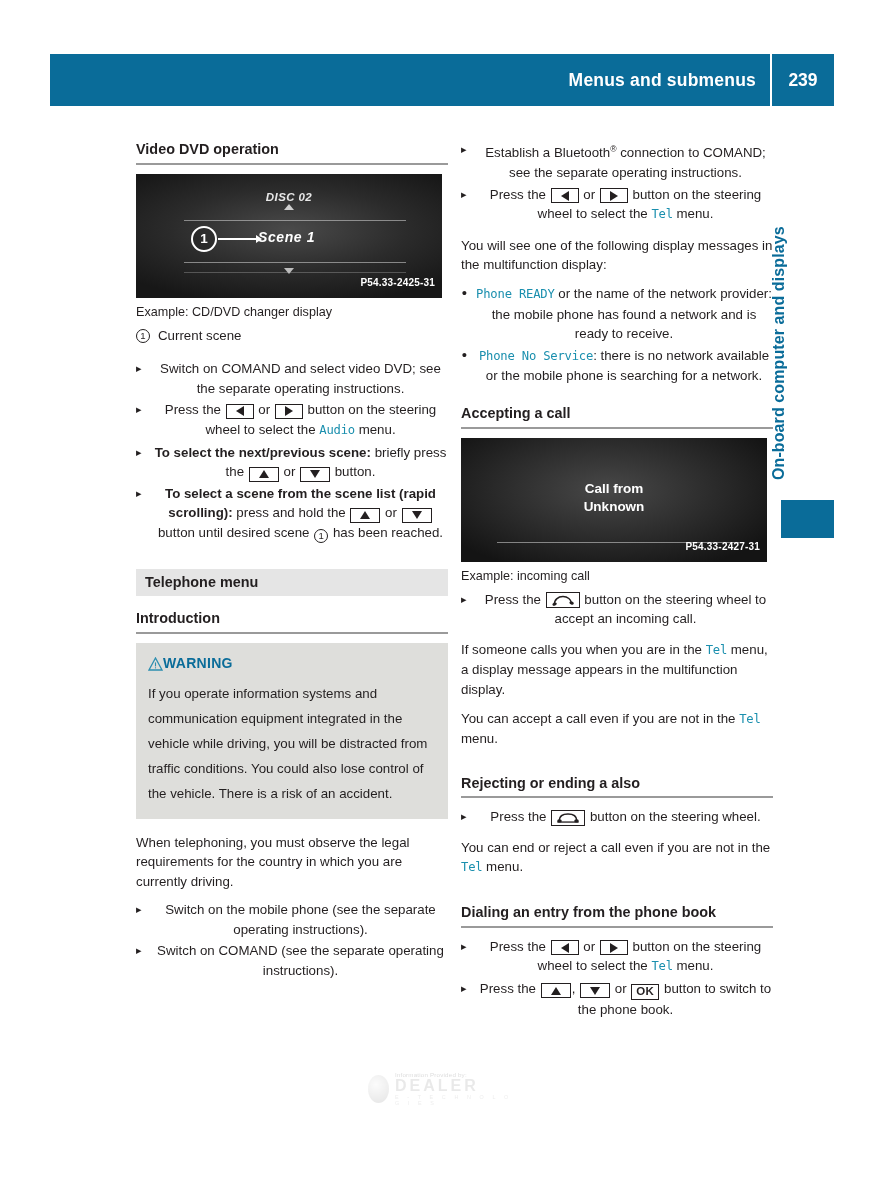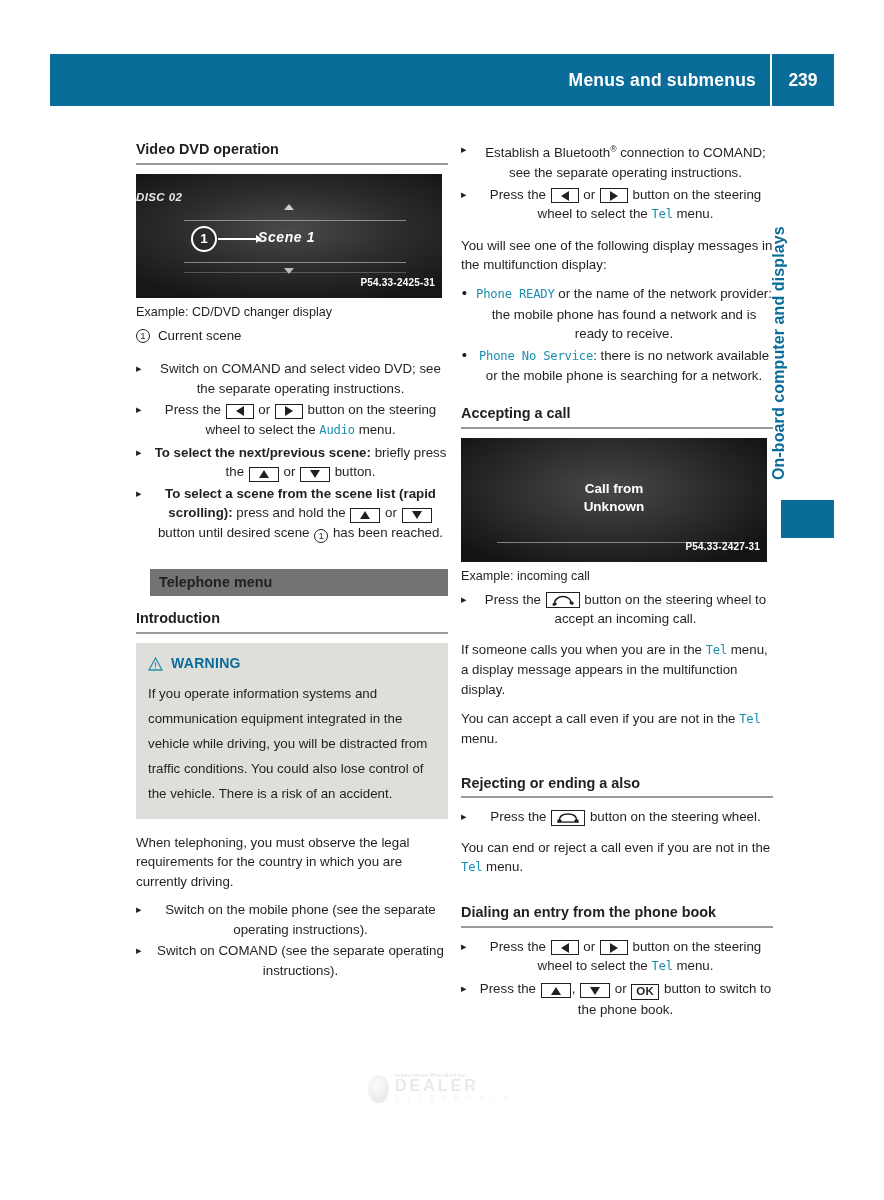--- a/index.html
+++ b/index.html
@@ -80,23 +80,23 @@
   .h-section {
     font-size: 14.4px;
     font-weight: bold;
     padding-bottom: 3px;
     margin: 0 0 9px 0;
     border-bottom: 2.5px solid #9a9a9a;
   }
   .h-band {
     font-size: 14.4px;
     font-weight: bold;
-    background: #737373;
+    background: #e5e5e5;
     padding: 4px 0 4px 9px;
-    margin: 0 0 13px 14px;
+    margin: 0 0 13px 0;
   }
   .h-sub {
     font-size: 14.4px;
     font-weight: bold;
     padding-bottom: 3px;
     margin: 0 0 9px 0;
     border-bottom: 2.5px solid #9a9a9a;
   }
 
   
@@ -108,21 +108,21 @@
       radial-gradient(ellipse 70% 60% at 50% 45%, #4a4a4a 0%, #2b2b2b 55%, #171717 100%);
     overflow: hidden;
     margin-bottom: 6px;
   }
   .figure.fig2 {
     background:
       radial-gradient(ellipse 62% 70% at 48% 42%, #484848 0%, #2a2a2a 58%, #141414 100%);
   }
   .fig-disc {
     position: absolute; top: 14px; left: 0; right: 0;
-    text-align: left;
+    text-align: center;
     color: #e8e8e8;
     font-size: 11.5px;
     font-style: italic;
     font-weight: bold;
     letter-spacing: .4px;
   }
   .fig-caret {
     position: absolute; top: 30px; left: 50%;
     margin-left: -5px;
     width: 0; height: 0;
@@ -307,21 +307,21 @@
 
   
   .warnbox {
     background: #dededb;
     padding: 11px 12px 13px 12px;
     margin-bottom: 14px;
   }
   .warn-head {
     display: flex;
     align-items: center;
-    gap: 8px;
+    gap: 0;
     margin-bottom: 7px;
   }
   .warn-title {
     color: #0a6c99;
     font-size: 14px;
     font-weight: bold;
     letter-spacing: .3px;
   }
   .warnbox p { margin: 0 0 9px 0; font-size: 13.3px; line-height: 25px; }
   .warnbox p:last-child { margin-bottom: 0; }

